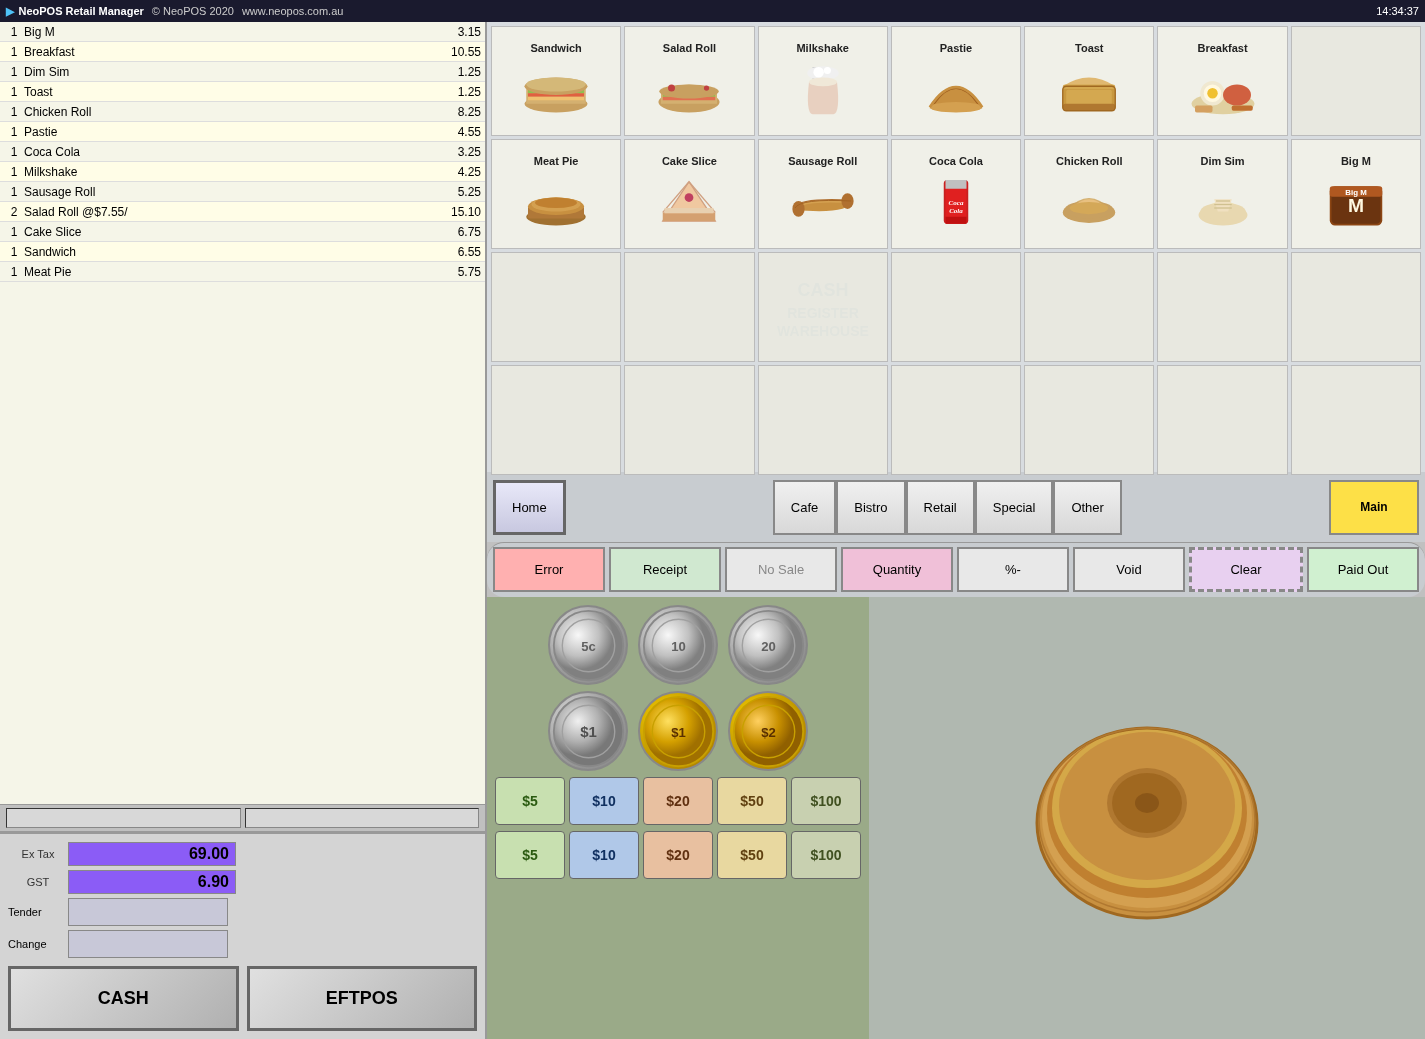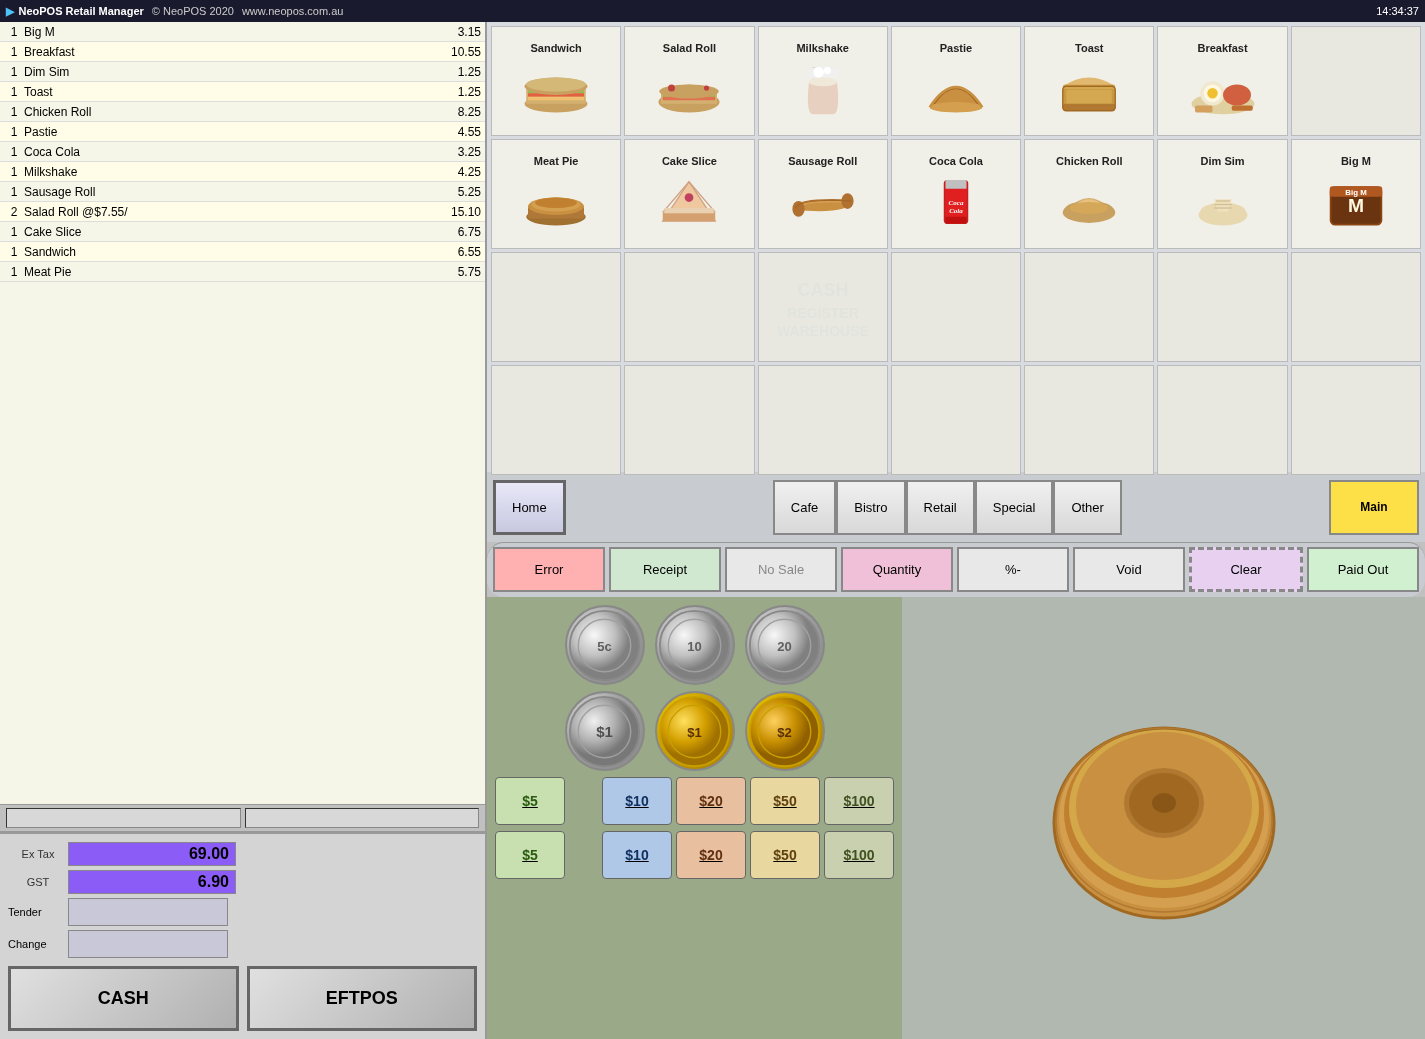--- a/index.html
+++ b/index.html
@@ -276,21 +276,20 @@
       padding: 2px 4px;
     }
 
     #coins-area {
       flex: 0 0 380px;
       background: #9aaa88;
       padding: 8px;
       display: flex;
       flex-direction: column;
       gap: 6px;
-      text-decoration: underline;
     }
 
     .coins-row {
       display: flex;
       gap: 10px;
       justify-content: center;
     }
 
     .coin {
       width: 80px;
@@ -325,21 +324,21 @@
       border-radius: 4px;
       display: flex;
       align-items: center;
       justify-content: center;
       font-size: 14px;
       font-weight: bold;
       cursor: pointer;
       border: 1px solid #666;
     }
     .note-5 { background: #c8e0b0; color: #2a5a10; }
-    .note-10 { background: #b0c8e8; color: #103060; margin-left: 33px; }
+    .note-10 { background: #b0c8e8; color: #103060; }
     .note-20 { background: #e8c0a0; color: #603010; }
     .note-50 { background: #e8d8a0; color: #604010; }
     .note-100 { background: #c8d0b0; color: #405020; }
 
     #product-image-area {
       flex: 1;
       background: #b0b8b0;
       display: flex;
       align-items: center;
       justify-content: center;

